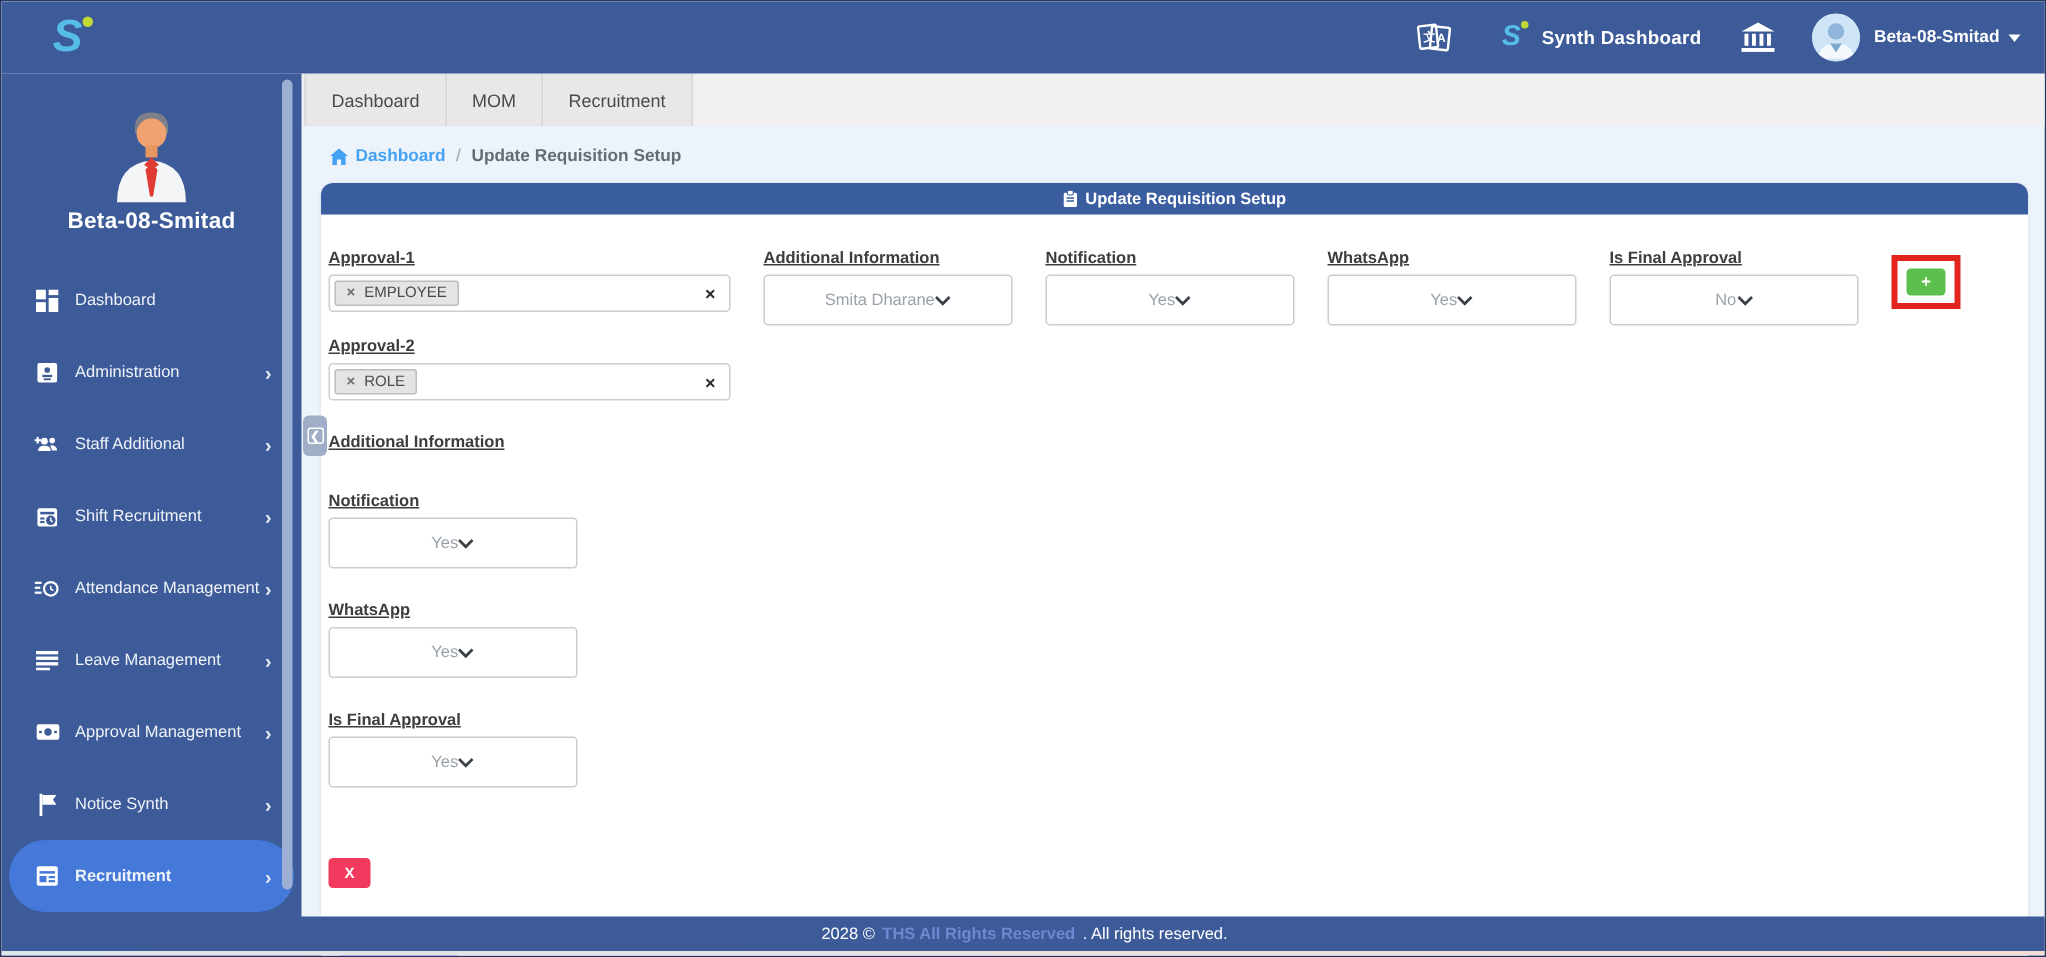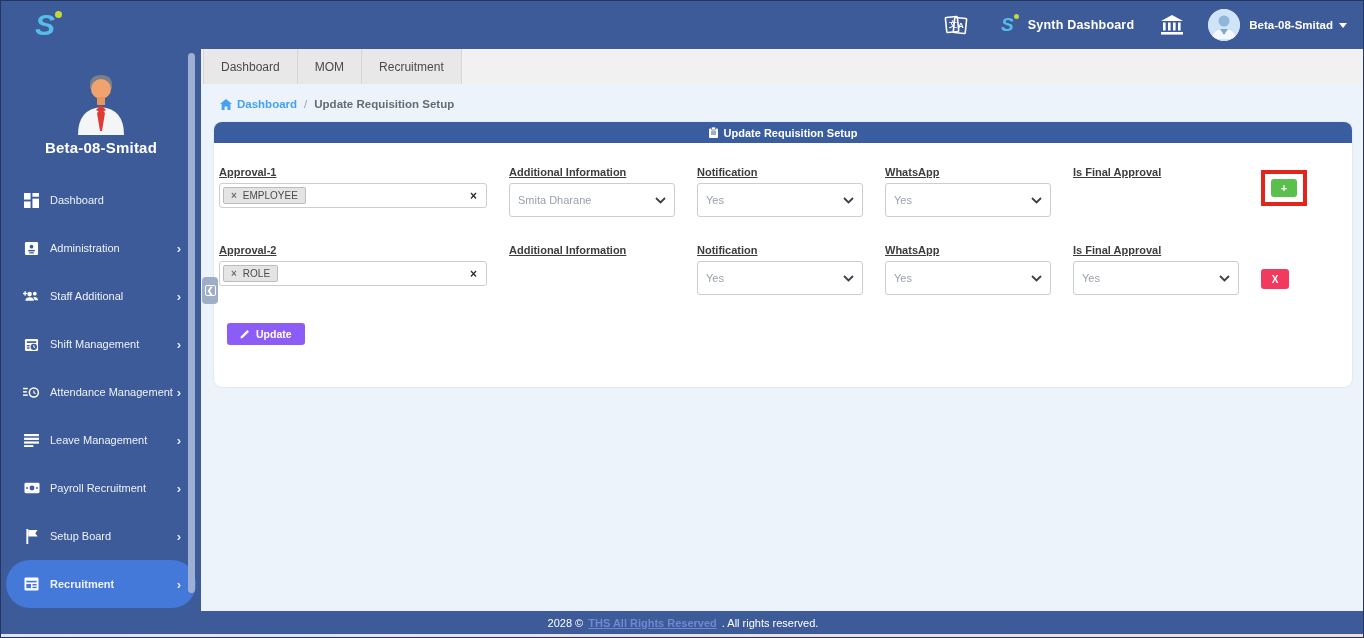--- a/index.html
+++ b/index.html
@@ -41,44 +41,44 @@
   .breadcrumb { display:flex; align-items:center; gap:7px; margin:14px 0 0 19px; font-size:11.5px; font-weight:bold; }
   .bc-home { display:flex; align-items:center; gap:5px; color:#45a2f3; cursor:pointer; }
   .bc-sep { color:#9aa3ad; font-weight:normal; }
   .bc-current { color:#666c73; }
 
   .panel { margin:12px 13px 0 13px; background:#fff; border-radius:8px; min-height:227px; box-shadow:0 0 2px rgba(120,140,170,.25); }
   .panel-header { height:21px; background:#3a5da0; border-radius:8px 8px 0 0; display:flex; align-items:center; justify-content:center; gap:6px; color:#fff; font-size:11px; font-weight:bold; }
   .panel-body { padding:23px 14px 42px 5px; }
 
   .form-row { display:flex; gap:22px; align-items:flex-start; }
-  .form-row + .form-row { margin-top:27px; }
+  .form-row + .form-row { margin-top:8px;flex-direction:column; }
   .field label { display:block; font-size:11px; font-weight:bold; color:#3d3d3d; margin-bottom:5px;text-decoration:underline; }
   .f-approval { width:268px; }
   .f-sel { width:166px; }
   .msel { height:25px; border:1px solid #c9ced4; border-radius:3px; background:#fff; display:flex; align-items:center; padding:0 9px 0 3px; cursor:text; }
   .chip { background:#e4e4e4; border:1px solid #bcbcbc; border-radius:2px; font-size:10px; color:#4b4b4b; padding:2px 7px; display:inline-flex; align-items:center; gap:6px; }
   .chip .chip-x { color:#707070; font-weight:bold; cursor:pointer; }
   .msel .clear { margin-left:auto; color:#2b2b2b; font-weight:bold; font-size:12px; line-height:1; cursor:pointer; }
-  .sel { height:25px; border:1px solid #c9ced4; border-radius:3px; background:#fff; display:flex; align-items:center; justify-content:space-between; padding:16px 8px; font-size:11px; color:#9aa1a9; cursor:pointer; }
+  .sel { height:25px; border:1px solid #c9ced4; border-radius:3px; background:#fff; display:flex; align-items:center; justify-content:center; padding:16px 8px; font-size:11px; color:#9aa1a9; cursor:pointer; }
 
   .action-col { padding-top:4px; }
   .hl-box { border:4px solid #e1241c; padding:5px 6px; display:inline-block; background:#fff; }
   .btn-add { width:26px; height:18px; background:#5bbf4e; border:none; border-radius:3px; color:#fff; font-weight:bold; font-size:11px; line-height:16px; cursor:pointer; display:block; }
   .btn-del { width:28px; height:20px; background:#f23a5e; border:none; border-radius:3px; color:#fff; font-weight:bold; font-size:10px; cursor:pointer; margin-top:21px; display:block; }
 
   .update-row { margin-top:28px; margin-left:8px; }
   .btn-update { background:#8b5cf6; border:none; border-radius:3px; color:#fff; font-size:10.5px; font-weight:bold; padding:5px 13px; display:inline-flex; align-items:center; gap:6px; cursor:pointer; }
 
   .collapse-handle { position:absolute; left:1px; top:228px; width:16px; height:27px; background:#9fadc6; border-radius:4px; display:flex; align-items:center; justify-content:center; cursor:pointer; z-index:6; }
   .collapse-handle .inner { width:11px; height:11px; border:1px solid #fff; border-radius:2px; color:#fff; font-size:8px; line-height:9px; text-align:center; font-weight:bold; }
 
   
   .footer { position:absolute; left:0; bottom:3px; width:1364px; height:23px; background:#3d5b99; display:flex; align-items:center; justify-content:center; gap:5px; font-size:11px; color:#fff; z-index:5; }
-  .footer .f-link { color:#6e89d2; font-weight:bold; cursor:pointer;text-decoration:underline; }
+  .footer .f-link { color:#6e89d2; font-weight:bold; cursor:pointer; }
   .bottom-strip { position:absolute; left:0; bottom:0; width:1364px; height:3px; background:linear-gradient(to right,#dfe5ec,#f3ded6); z-index:5; }
 
   svg { display:block; }
 </style>
 </head>
 <body>
 
 <div class="topbar">
   <div class="brand"><span>S</span><span class="dot"></span></div>
   <div class="topbar-right">
@@ -171,21 +171,21 @@
       <span class="mi-icon">
         <svg width="15" height="15" viewBox="0 0 16 16">
             <rect x="1" y="2" width="14" height="13" rx="1.5" fill="#fff"></rect>
             <rect x="3" y="4.5" width="10" height="1.8" fill="#3d5b99"></rect>
             <circle cx="10.5" cy="10.5" r="3.4" fill="#3d5b99"></circle>
             <path d="M10.5 8.6 L10.5 10.7 L12 11.6" stroke="#fff" stroke-width="1" fill="none"></path>
             <rect x="3" y="8.5" width="3" height="1.5" fill="#3d5b99"></rect>
             <rect x="3" y="11" width="3" height="1.5" fill="#3d5b99"></rect>
           </svg>
       </span>
-      <span>Shift Management</span>
+      <span>Shift Recruitment</span>
       <span class="chev">›</span>
     </div>
     <div class="menu-item">
       <span class="mi-icon">
         <svg width="17" height="15" viewBox="0 0 18 16" fill="#fff">
             <rect x="0" y="3" width="5" height="1.6"></rect>
             <rect x="0" y="6.5" width="4" height="1.6"></rect>
             <rect x="0" y="10" width="5" height="1.6"></rect>
             <circle cx="11.5" cy="8" r="5.6" fill="#fff"></circle>
             <circle cx="11.5" cy="8" r="4" fill="#3d5b99"></circle>
@@ -209,31 +209,31 @@
     </div>
     <div class="menu-item">
       <span class="mi-icon">
         <svg width="16" height="12" viewBox="0 0 17 12">
             <rect x="0.5" y="0.5" width="16" height="11" rx="1.5" fill="#fff"></rect>
             <circle cx="8.5" cy="6" r="2.6" fill="#3d5b99"></circle>
             <rect x="2.2" y="5.2" width="2" height="1.6" fill="#3d5b99"></rect>
             <rect x="12.8" y="5.2" width="2" height="1.6" fill="#3d5b99"></rect>
           </svg>
       </span>
-      <span>Payroll Recruitment</span>
+      <span>Approval Management</span>
       <span class="chev">›</span>
     </div>
     <div class="menu-item">
       <span class="mi-icon">
         <svg width="14" height="15" viewBox="0 0 14 16" fill="#fff">
             <rect x="1" y="0" width="2" height="16"></rect>
             <path d="M3 1 L13 1 L10.5 4.5 L13 8 L3 8 Z"></path>
           </svg>
       </span>
-      <span>Setup Board</span>
+      <span>Notice Synth</span>
       <span class="chev">›</span>
     </div>
     <div class="menu-item active">
       <span class="mi-icon">
         <svg width="15" height="14" viewBox="0 0 16 15">
             <rect x="0.5" y="0.5" width="15" height="14" rx="1.5" fill="#fff"></rect>
             <rect x="2.5" y="4" width="11" height="1.8" fill="#4478d9"></rect>
             <rect x="2.5" y="7.5" width="5" height="4.5" fill="#4478d9"></rect>
             <rect x="9" y="7.5" width="4.5" height="1.6" fill="#4478d9"></rect>
             <rect x="9" y="10.4" width="4.5" height="1.6" fill="#4478d9"></rect>
@@ -309,20 +309,26 @@
           <label>WhatsApp</label>
           <div class="sel">
             <span>Yes</span>
             <svg width="11" height="7" viewBox="0 0 11 7">
                 <path d="M1 1 L5.5 5.5 L10 1" stroke="#3b4046" stroke-width="1.8" fill="none"></path>
               </svg>
           </div>
         </div>
         <div class="field f-sel">
           <label>Is Final Approval</label>
+          <div class="sel">
+            <span>No</span>
+            <svg width="11" height="7" viewBox="0 0 11 7">
+                <path d="M1 1 L5.5 5.5 L10 1" stroke="#3b4046" stroke-width="1.8" fill="none"></path>
+              </svg>
+          </div>
         </div>
         <div class="action-col">
           <div class="hl-box">
             <button class="btn-add">+</button>
           </div>
         </div>
       </div>
 
       <div class="form-row">
         <div class="field f-approval">

